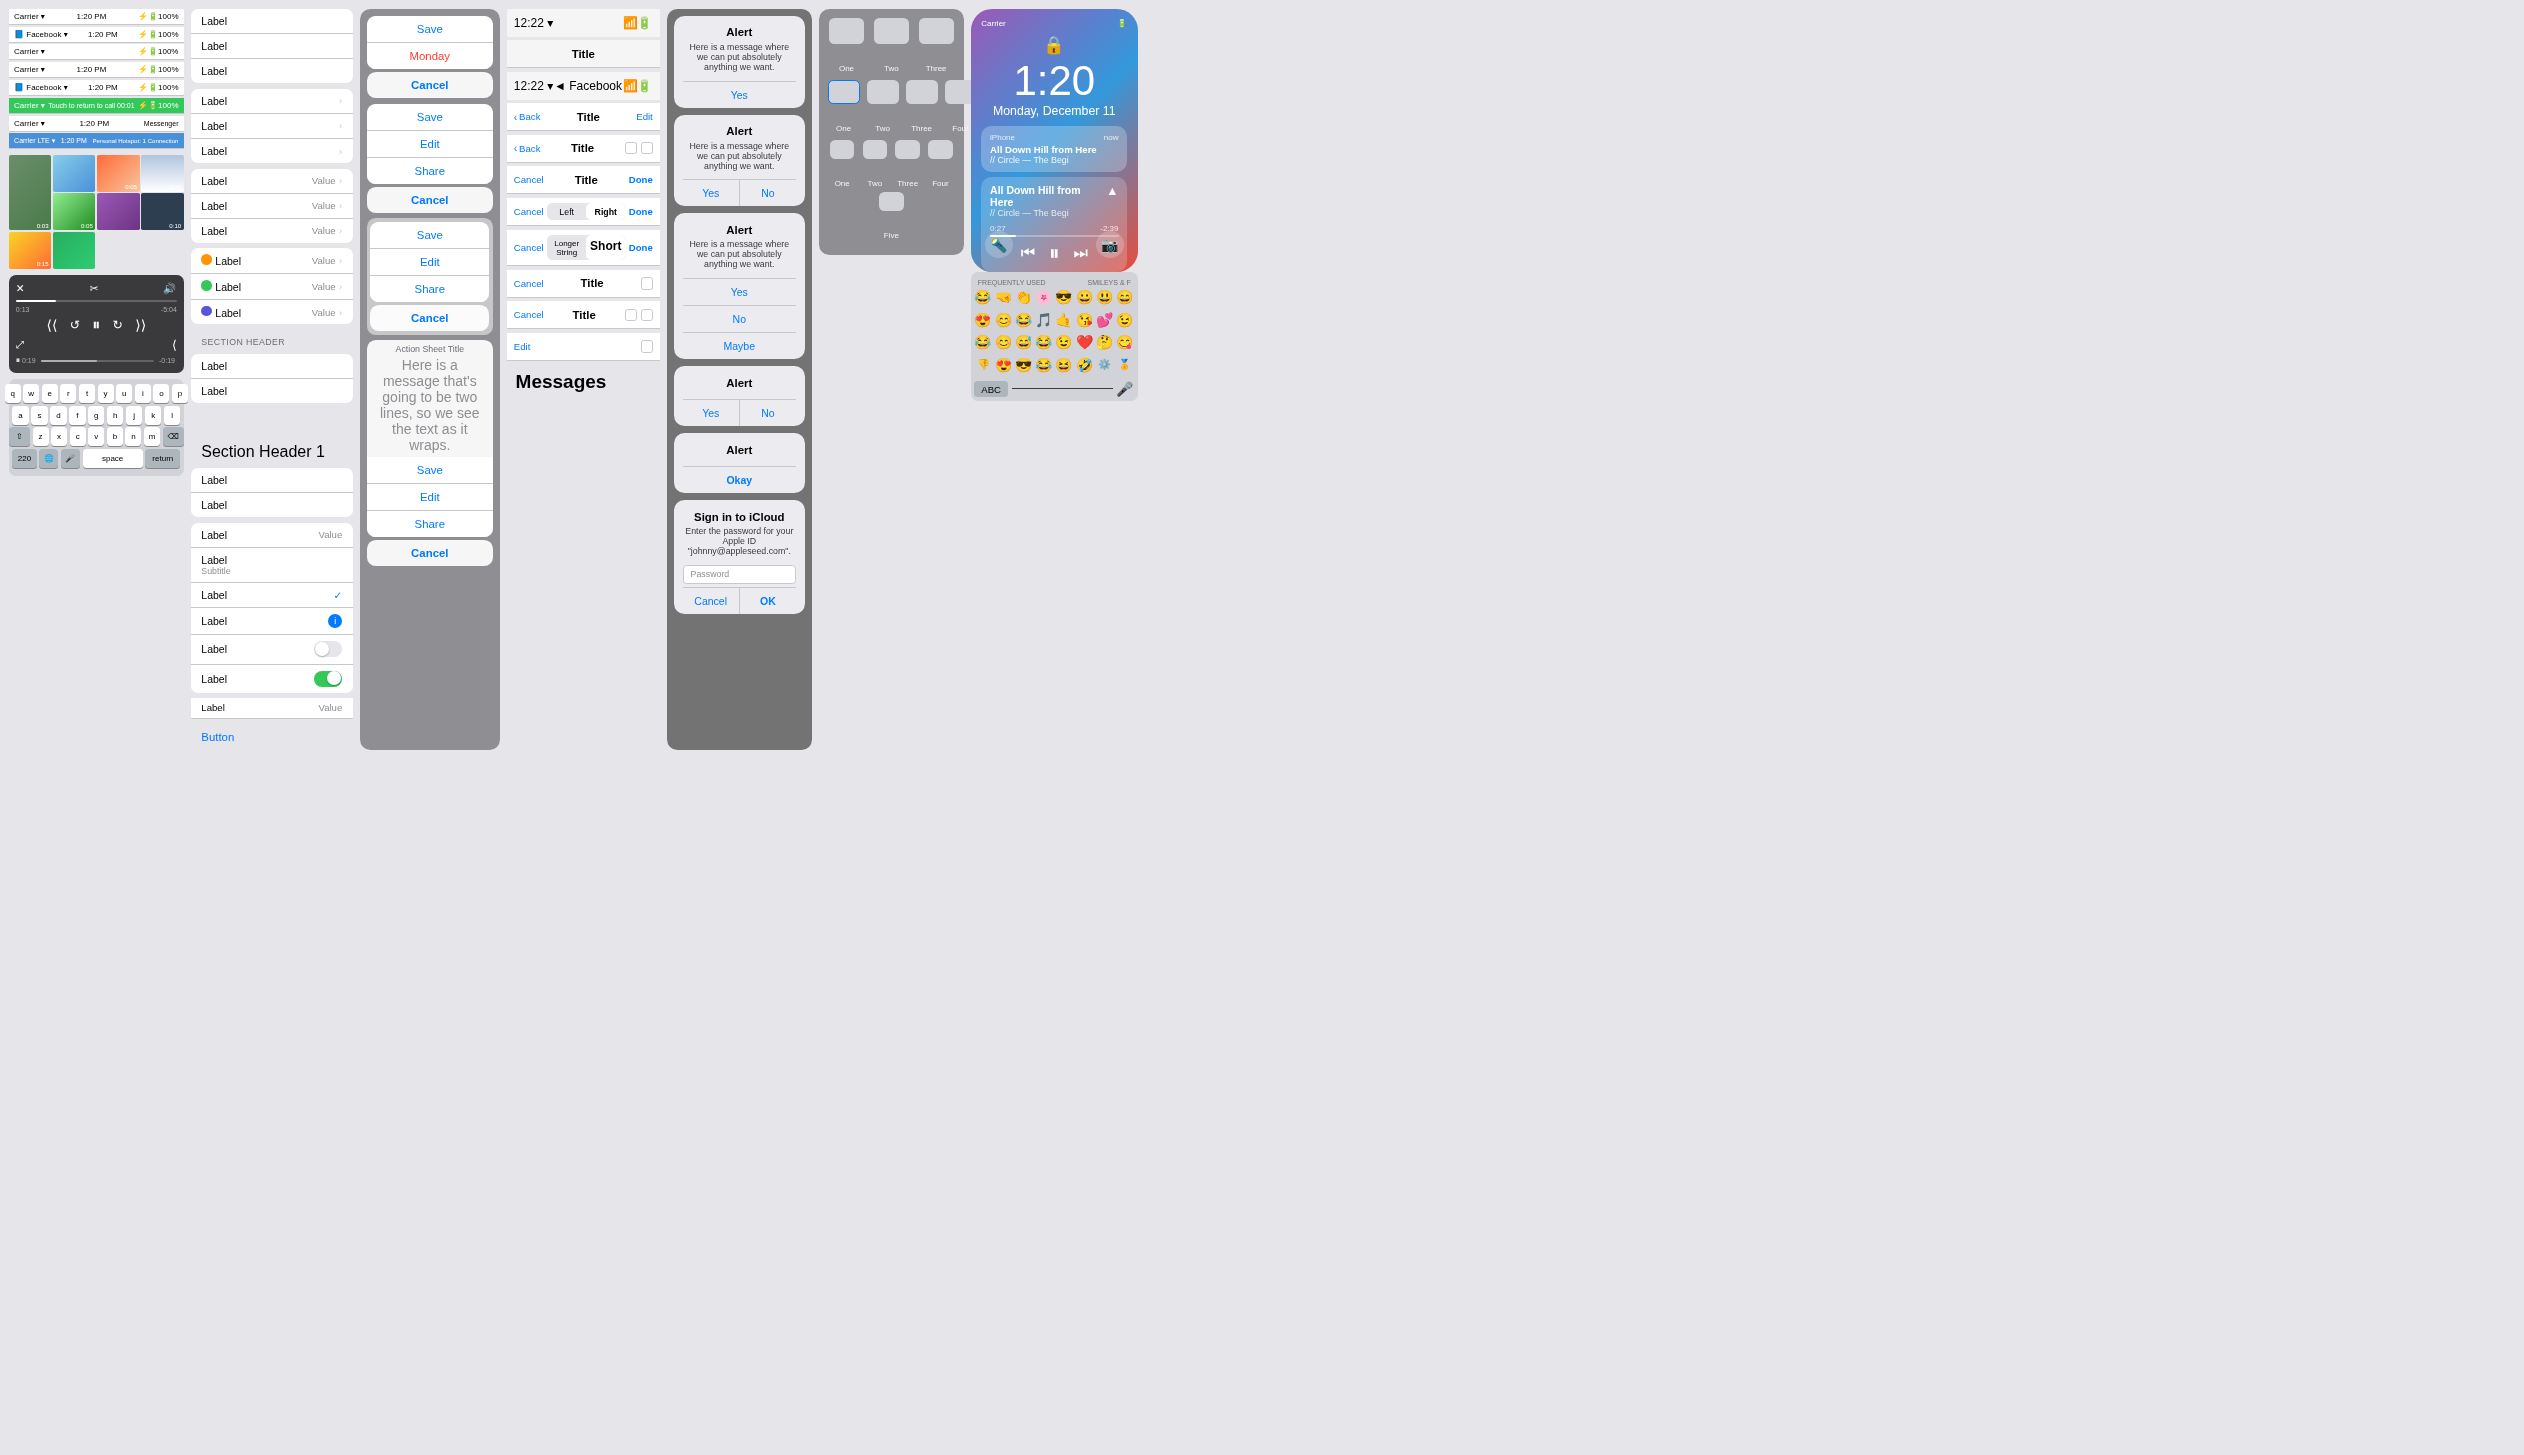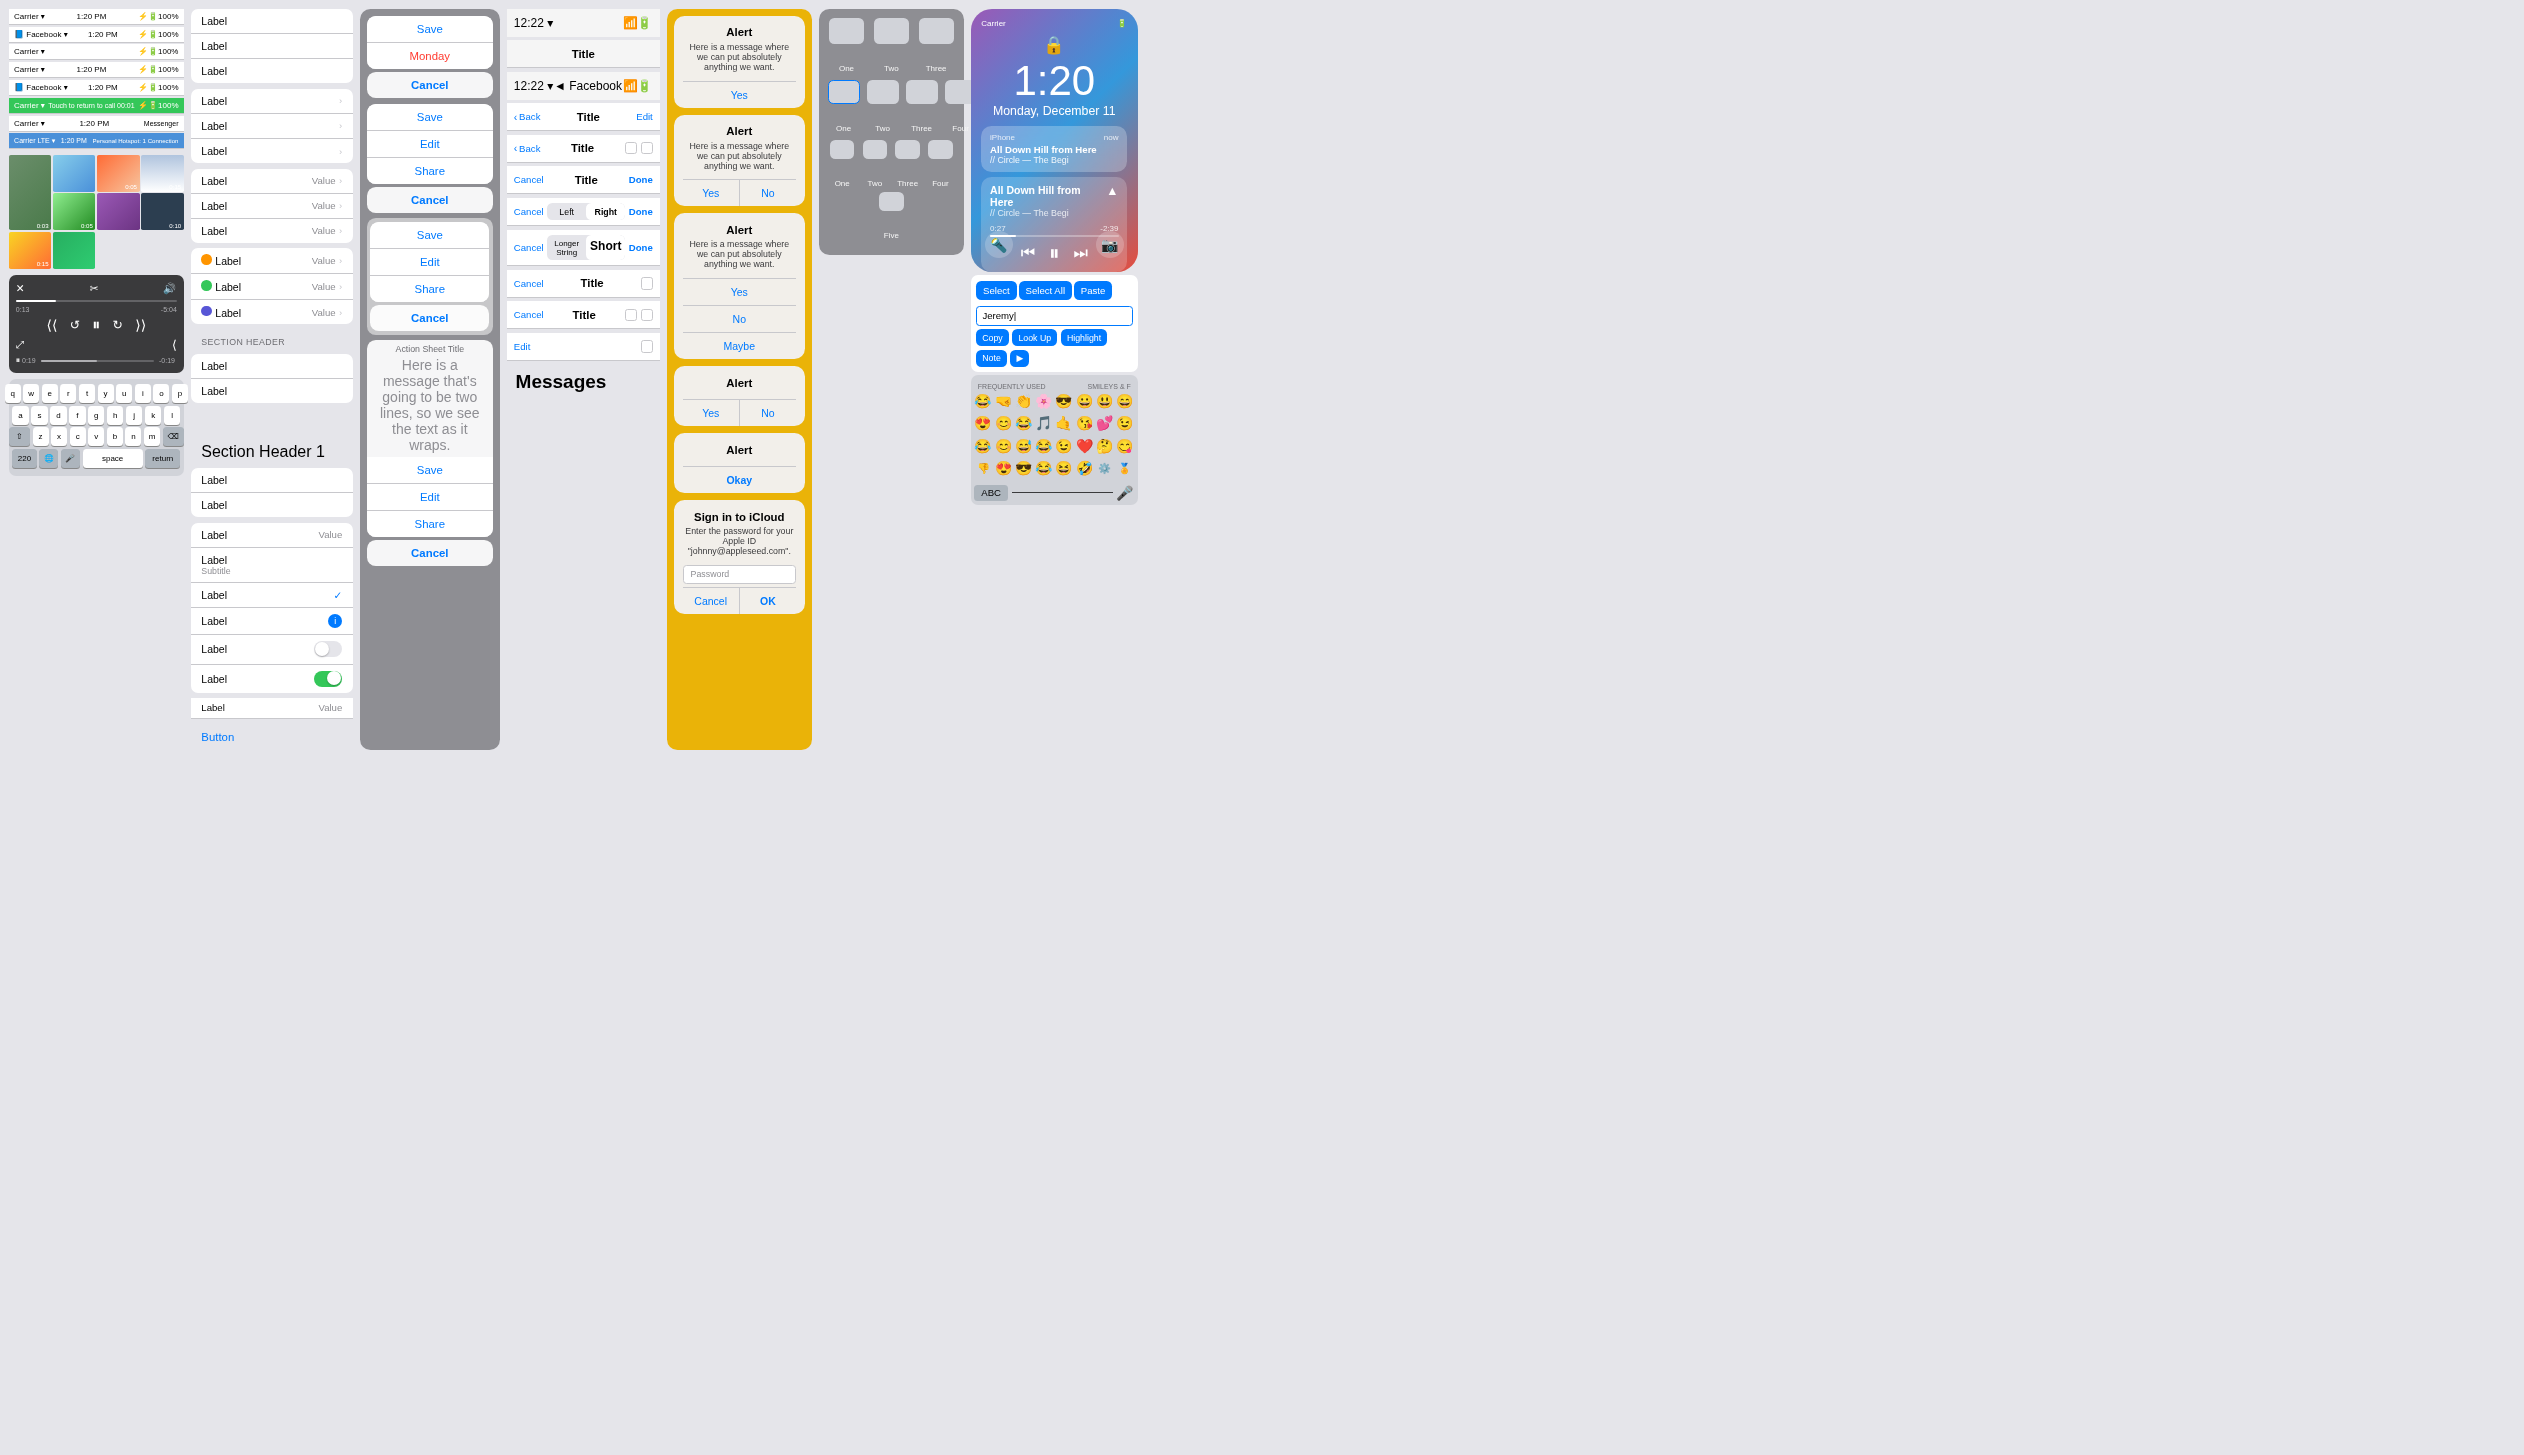--- a/index.html
+++ b/index.html
@@ -322,21 +322,21 @@
       border-radius: 2.6px;
       display: inline-flex;
     }
 
     
     .col5 {
       display: flex;
       flex-direction: column;
       width: 145px;
       flex-shrink: 0;
-      background: #eab308;
+      background: #737373;
       border-radius: 10.5px;
       padding: 7px;
       gap: 7px;
     }
 
     .alert-box {
       background: rgba(242,242,247,0.95);
       border-radius: 10.5px;
       padding: 10.5px 8.8px 0;
       overflow: hidden;
@@ -1136,38 +1136,20 @@
         <span style="font-size:16px">⏭</span>
       </div>
     </div>
 
     <div class="ls-bottom">
       <span class="ls-icon-btn" style="background:rgba(255,255,255,0.2);border-radius:50%;padding:5.3px;font-size:14px">🔦</span>
       <span class="ls-icon-btn" style="background:rgba(255,255,255,0.2);border-radius:50%;padding:5.3px;font-size:14px">📷</span>
     </div>
   </div>
 
-  <div class="context-menu-area" style="margin-top:3.5px">
-
-    <div class="ctx-toolbar">
-      <div class="ctx-btn">Select</div>
-      <div class="ctx-btn">Select All</div>
-      <div class="ctx-btn">Paste</div>
-    </div>
-
-    <div class="ctx-text-area">Jeremy|</div>
-
-    <div class="ctx-action-bar">
-      <div class="ctx-action-btn">Copy</div>
-      <div class="ctx-action-btn">Look Up</div>
-      <div class="ctx-action-btn">Highlight</div>
-      <div class="ctx-action-btn">Note</div>
-      <div class="ctx-action-btn">▶</div>
-    </div>
-  </div>
 
   <div class="emoji-keyboard">
     <div class="emoji-section-label">
       <span>FREQUENTLY USED</span>
       <span>SMILEYS &amp; F</span>
     </div>
     <div class="emoji-grid">
       <div class="emoji-cell">😂</div>
       <div class="emoji-cell">🤜</div>
       <div class="emoji-cell">👏</div>

